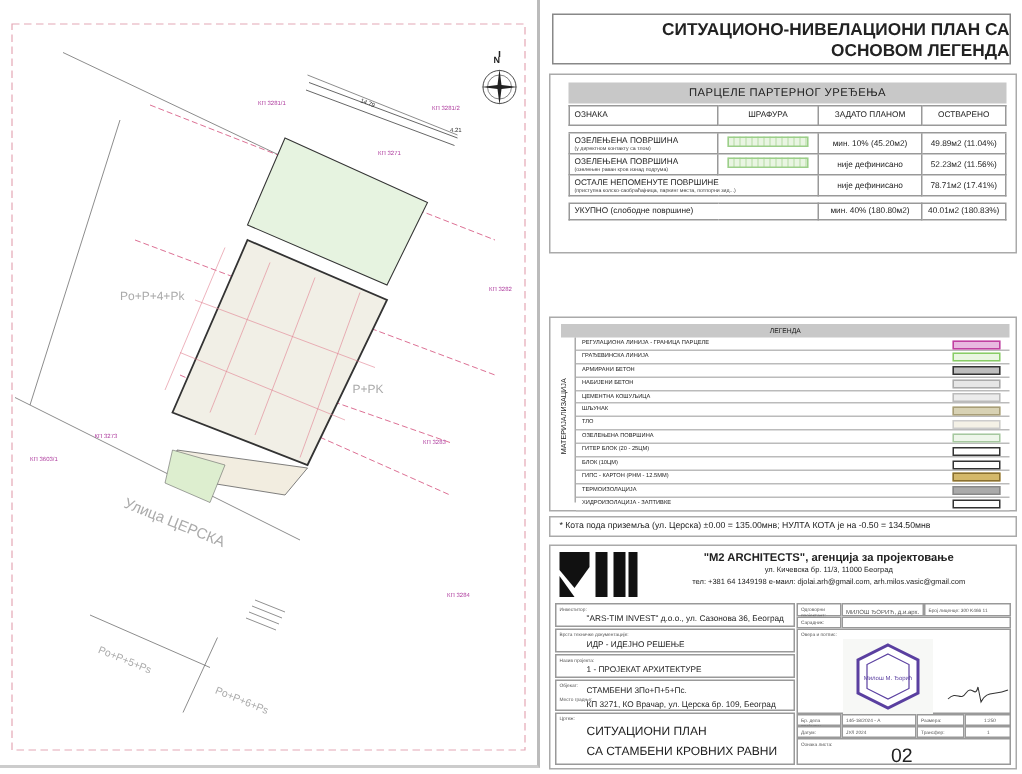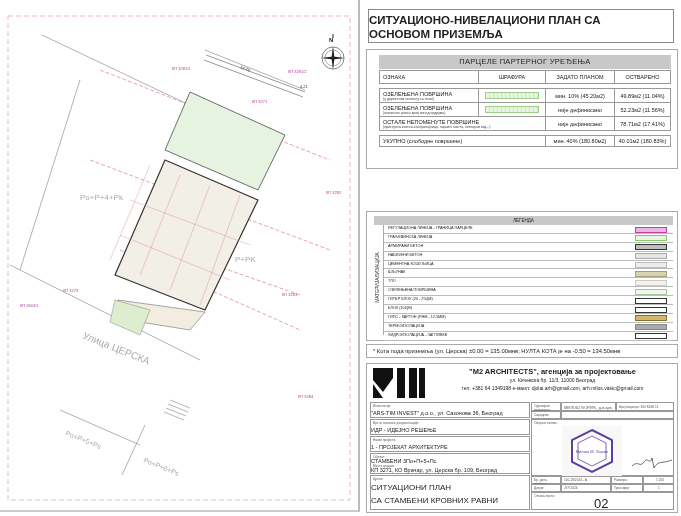--- a/index.html
+++ b/index.html
@@ -3,21 +3,21 @@
 <meta charset="utf-8">
 <style>
   html,body{margin:0;padding:0;background:#fff;}
   body{width:681px;height:516px;position:relative;overflow:hidden;font-family:"Liberation Sans",sans-serif;color:#222;}
   .abs{position:absolute;}
   
   #plan{left:0;top:0;width:360px;height:512px;border-right:2px solid #bbb;border-bottom:2px solid #ccc;box-sizing:border-box;}
   #plan svg{position:absolute;left:0;top:0;}
   
   .panel{position:absolute;box-sizing:border-box;border:1px solid #999;background:#fff;}
-  .title1{left:368px;top:9px;width:306px;height:34px;border:1px solid #888;text-align:left;font-weight:bold;font-size:11.5px;line-height:14px;padding-top:3px;}
+  .title1{left:368px;top:9px;width:306px;height:34px;border:1px solid #888;text-align:right;font-weight:bold;font-size:11.5px;line-height:14px;padding-top:3px;}
   .sec-outer{left:366px;top:49px;width:312px;height:120px;border:1px solid #aaa;}
   .leg-head{position:absolute;left:379px;top:55px;width:292px;height:14px;background:#c8c8c8;font-size:7.5px;text-align:center;line-height:14px;letter-spacing:.3px;}
   table.pt{position:absolute;left:379px;top:70px;width:292px;border-collapse:collapse;font-size:5.5px;}
   table.pt td{border:1px solid #999;padding:1px 3px;vertical-align:middle;}
   .sm{font-size:3.5px;color:#444;display:block;}
   .hatch-green{display:inline-block;width:52px;height:5px;border:1px solid #9ccf8a;background:repeating-linear-gradient(90deg,#e9f5e2 0 3px,#cfe8c3 3px 4px);}
   .leg2-outer{left:366px;top:211px;width:312px;height:130px;border:1px solid #aaa;}
   .leg2-head{position:absolute;left:374px;top:216px;width:299px;height:9px;background:#c8c8c8;font-size:4.5px;text-align:center;line-height:9px;}
   .leg2-rows{position:absolute;left:384px;top:225px;width:289px;}
   .leg2-row{height:7.9px;border-bottom:1px solid #bbb;font-size:3.8px;line-height:7.9px;padding-left:4px;position:relative;}
@@ -25,21 +25,21 @@
   .vert{position:absolute;left:371px;top:225px;width:12px;height:110px;border-right:1px solid #aaa;}
   .vert span{position:absolute;left:-40px;top:50px;width:92px;transform:rotate(-90deg);font-size:4.8px;text-align:center;}
   .note{left:366px;top:344px;width:312px;height:14px;border:1px solid #aaa;font-size:5.8px;line-height:13px;padding-left:6px;}
   .tb{left:366px;top:363px;width:312px;height:150px;border:1px solid #aaa;}
   .logo{position:absolute;left:371px;top:366px;width:56px;height:34px;}
   .firm{position:absolute;left:430px;top:367px;width:245px;text-align:center;}
   .firm .n{font-weight:bold;font-size:7.5px;}
   .firm .a{font-size:5px;line-height:8px;}
   .cell{position:absolute;border:1px solid #999;box-sizing:border-box;background:#fff;}
   .lbl{font-size:3.2px;color:#555;position:absolute;left:2px;top:1px;}
-  .val{position:absolute;left:0;font-size:5.5px;}
+  .val{position:absolute;left:20px;font-size:5.5px;}
 </style>
 </head>
 <body>
 
 <div id="plan" class="abs">
   <svg width="358" height="512" viewBox="0 0 358 512">
     <rect x="8" y="16" width="342" height="484" fill="none" stroke="#e4a7b5" stroke-width="0.8" stroke-dasharray="5,3"></rect>
 
     <g stroke="#666" stroke-width="0.5" fill="none">
       <line x1="42" y1="35" x2="200" y2="110"></line>
@@ -109,21 +109,21 @@
       <text x="235" y="262">P+PK</text>
     </g>
     <text x="82" y="338" font-size="10" fill="#aaa" transform="rotate(22 82 338)">Улица ЦЕРСКА</text>
     <text x="65" y="435" font-size="7" fill="#aaa" transform="rotate(22 65 435)">Po+P+5+Ps</text>
     <text x="143" y="462" font-size="7" fill="#aaa" transform="rotate(22 143 462)">Po+P+6+Ps</text>
   </svg>
 </div>
 
 <div class="panel title1">
   <div>СИТУАЦИОНО-НИВЕЛАЦИОНИ ПЛАН СА</div>
-  <div>ОСНОВОМ ПРИЗЕМЉА</div>
+  <div>ОСНОВОМ ЛЕГЕНДА</div>
 </div>
 
 <div class="panel sec-outer"></div>
 <div class="leg-head">ПАРЦЕЛЕ ПАРТЕРНОГ УРЕЂЕЊА</div>
 <table class="pt">
   <tbody>
       <tr style="height:13px">
     <td style="width:92px">ОЗНАКА</td>
     <td style="width:60px;text-align:center">ШРАФУРА</td>
     <td style="width:62px;text-align:center">ЗАДАТО ПЛАНОМ</td>

